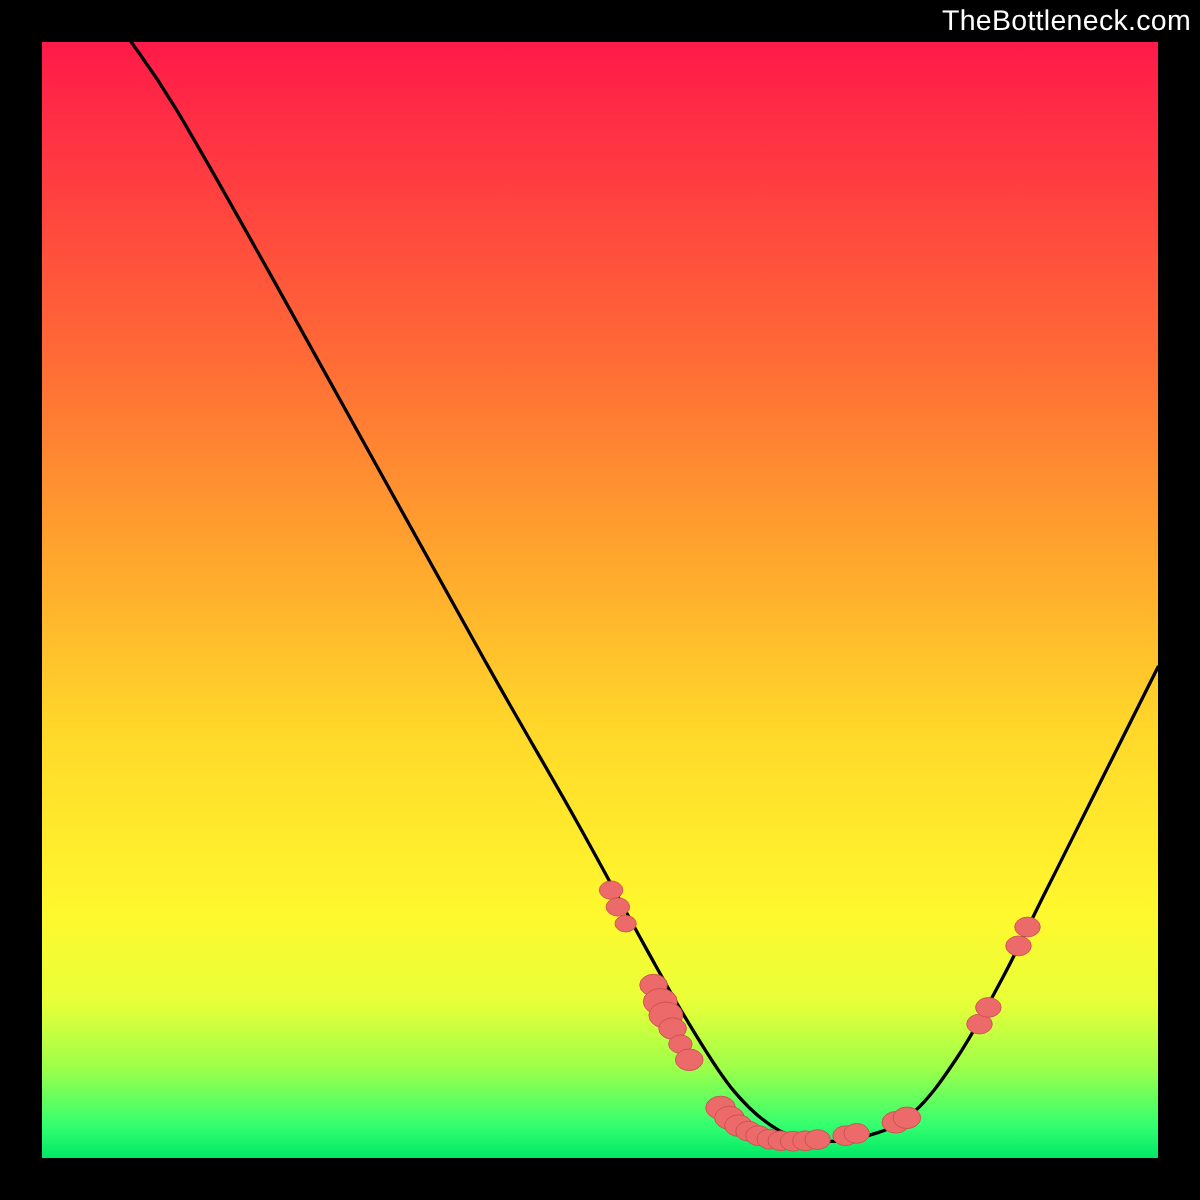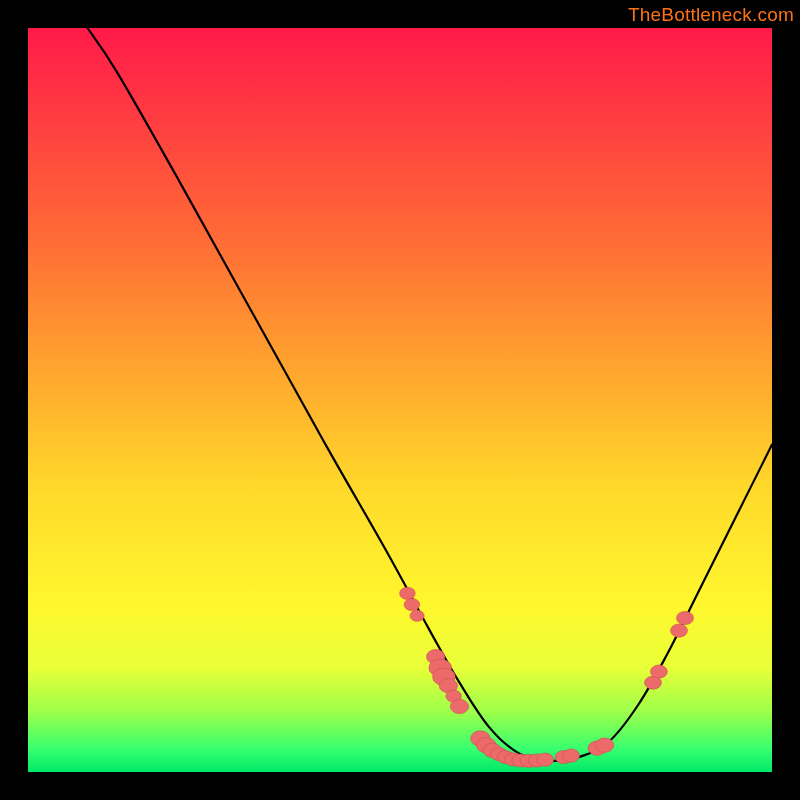--- a/index.html
+++ b/index.html
@@ -38,21 +38,21 @@
     position: absolute;
     left: 0; top: 0;
     width: 744px;
     height: 744px;
     overflow: visible;
   }
   .watermark {
     position: absolute;
     right: 6px;
     top: 4px;
-    color: #f97316;
+    color: #ffffff;
     font-size: 19px;
     letter-spacing: 0.2px;
     user-select: none;
   }
 </style>
 </head>
 <body>
 
 <div class="watermark">TheBottleneck.com</div>
 

